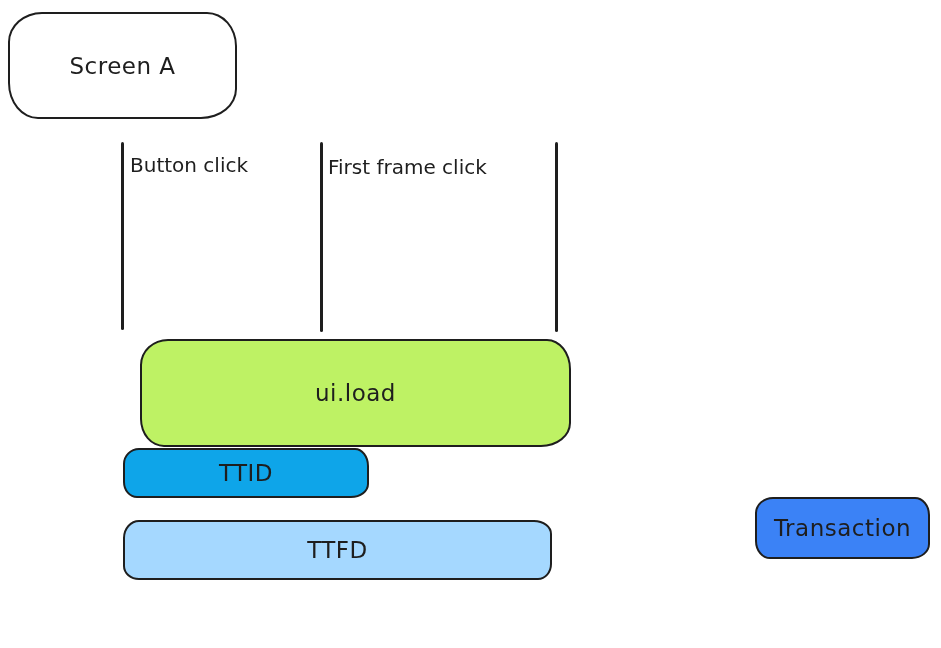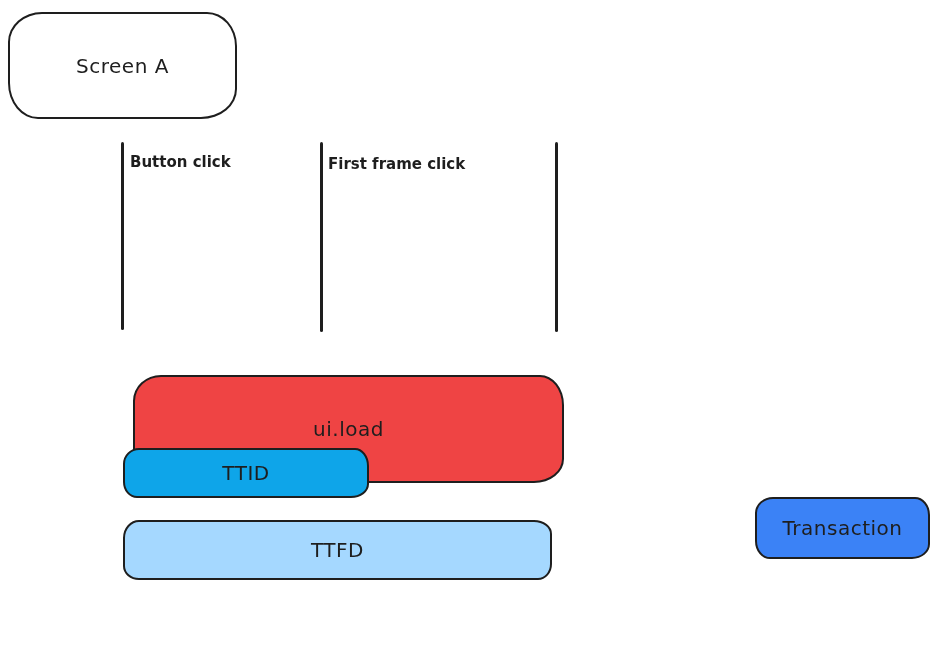--- a/index.html
+++ b/index.html
@@ -19,21 +19,21 @@
   .box {
     position: absolute;
     box-sizing: border-box;
     border: 2.5px solid #1e1e1e;
     display: flex;
     align-items: center;
     justify-content: center;
     background: #ffffff;
   }
   .label {
-    font-size: 20px;
+    font-size: 23px;
     letter-spacing: 0.5px;
     white-space: nowrap;
   }
   
   #screen-a {
     left: 8px; top: 12px; width: 229px; height: 107px;
     border-radius: 34px 30px 36px 30px / 30px 34px 30px 36px;
   }
   #screen-b {
     left: 246px; top: 11px; width: 676px; height: 107px;
@@ -44,33 +44,31 @@
     position: absolute;
     width: 3px;
     background: #1e1e1e;
     border-radius: 2px;
   }
   #vline-button-click   { left: 121px; top: 142px; height: 188px; }
   #vline-first-frame    { left: 320px; top: 142px; height: 190px; }
   #vline-fully-displayed{ left: 555px; top: 142px; height: 190px; }
   .marker-label {
     position: absolute;
-    font-size: 15px;
+    font-size: 20px;
     white-space: nowrap;
-    font-weight: bold;
   }
   #label-button-click    { left: 130px; top: 153px; }
   #label-first-frame     { left: 328px; top: 155px; }
   #label-fully-displayed { left: 561px; top: 152px; }
   
   #bar-ui-load {
-    left: 133px; top: 339px; width: 431px; height: 108px;
-    background: #ef4444;
+    left: 140px; top: 339px; width: 431px; height: 108px;
+    background: #bef264;
     border-radius: 28px 24px 30px 24px / 26px 30px 24px 28px;
-    margin-top: 36px;
   }
   #bar-ttid {
     left: 123px; top: 448px; width: 246px; height: 50px;
     background: #0ea5e9;
     border-radius: 16px 14px 18px 14px / 16px 18px 14px 16px;
   }
   #bar-ttfd {
     left: 123px; top: 520px; width: 429px; height: 60px;
     background: #a5d8ff;
     border-radius: 16px 18px 14px 16px / 18px 14px 16px 14px;

